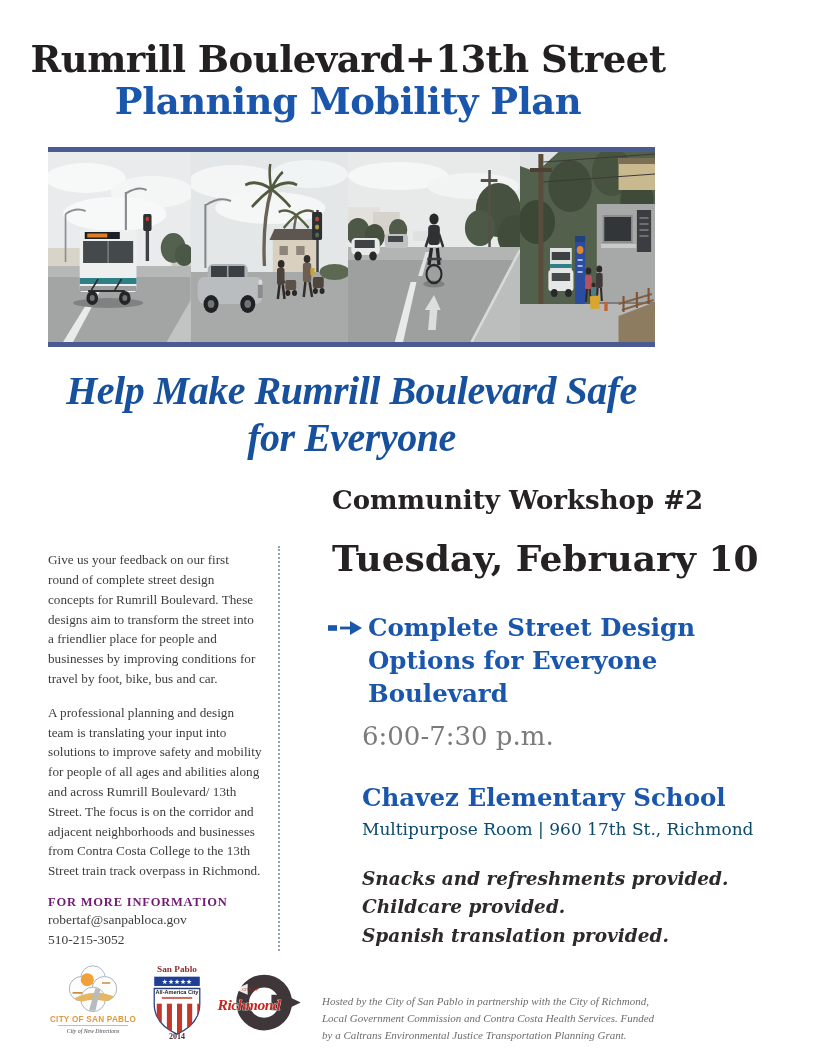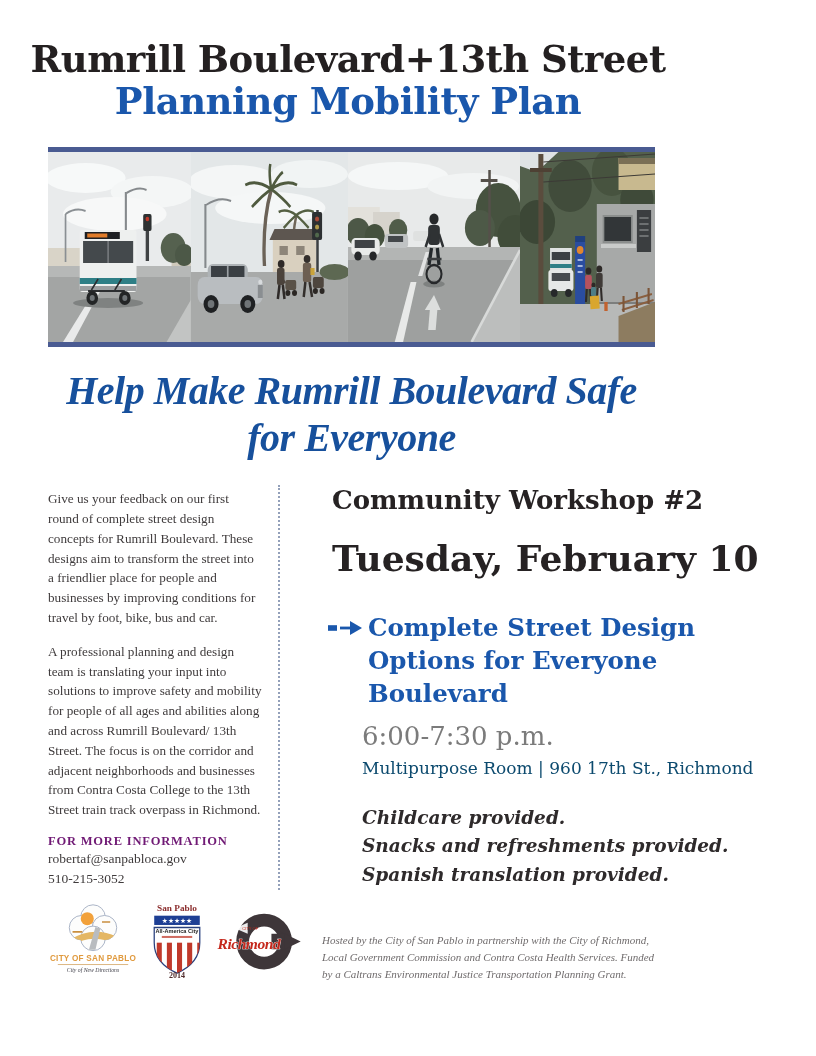--- a/index.html
+++ b/index.html
@@ -250,25 +250,26 @@
           <rect x="12" y="7.6" width="11" height="2.8" fill="#1a57ac"></rect>
           <polygon points="22,2 34,9 22,16" fill="#1a57ac"></polygon>
         </svg>
         <div class="ws-topic">
           <div>Complete Street Design</div>
           <div>Options for Everyone Boulevard</div>
         </div>
       </div>
 
       <div class="ws-time">6:00-7:30 p.m.</div>
+      <div class="ws-venue">Chavez Elementary School</div>
       <div class="ws-detail">Multipurpose Room | 960 17th St., Richmond</div>
 
       <div class="ws-notes">
+        <div>Snacks and refreshments provided.</div>
         <div>Childcare provided.</div>
-        <div>Snacks and refreshments provided.</div>
         <div>Spanish translation provided.</div>
       </div>
     </div>
   </div>
 
   <div class="footer">
     <div class="logos">
 
       <svg width="90" height="76" viewBox="0 0 110 92">
         <defs>

